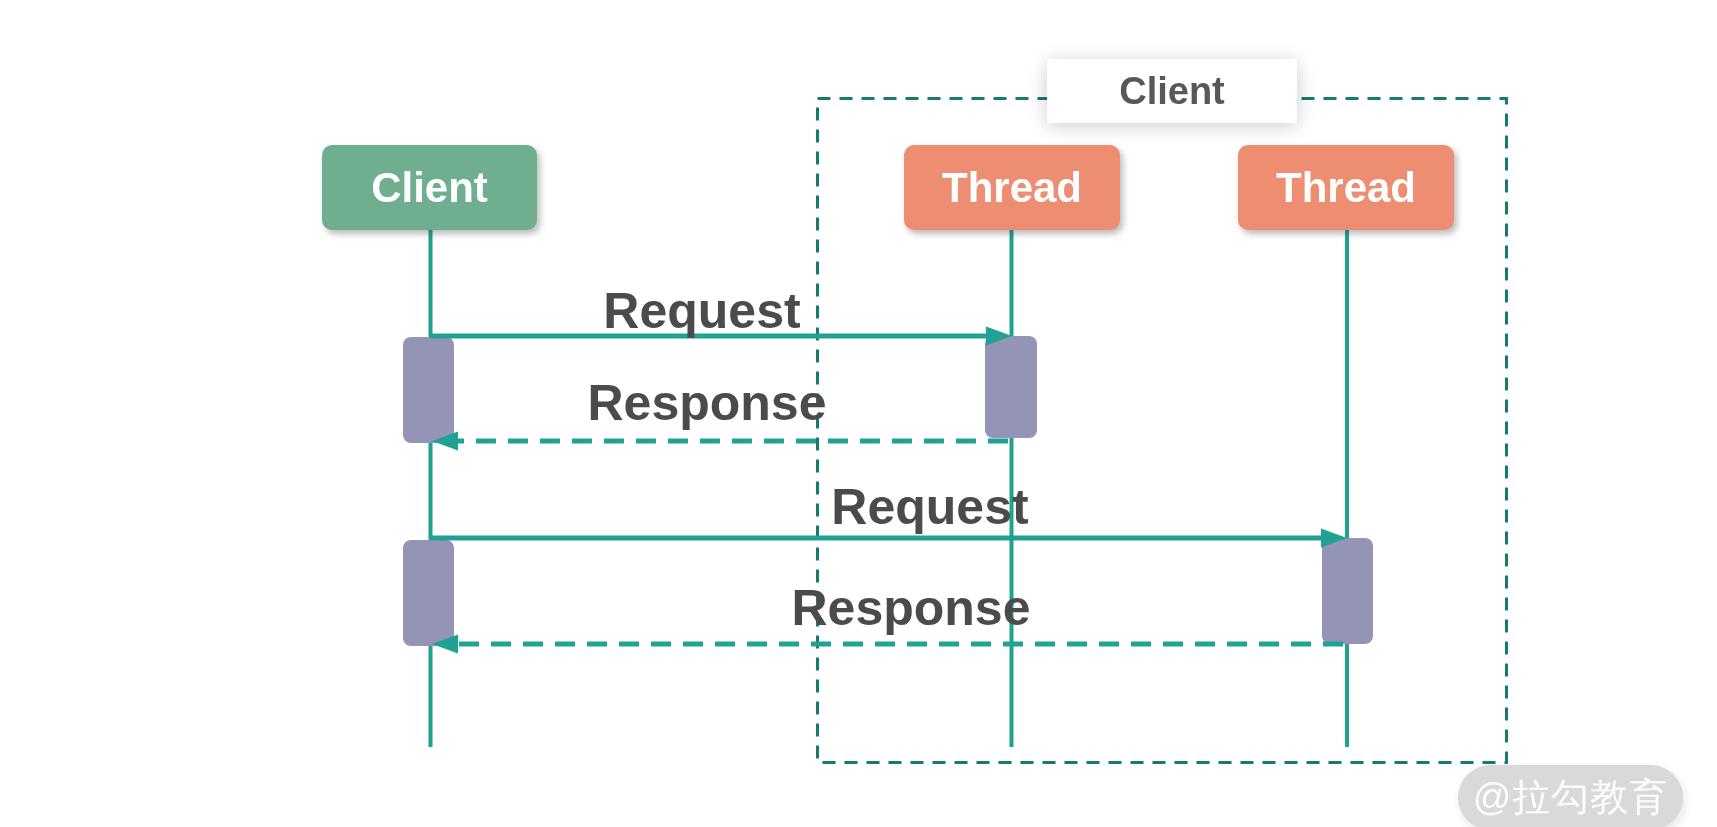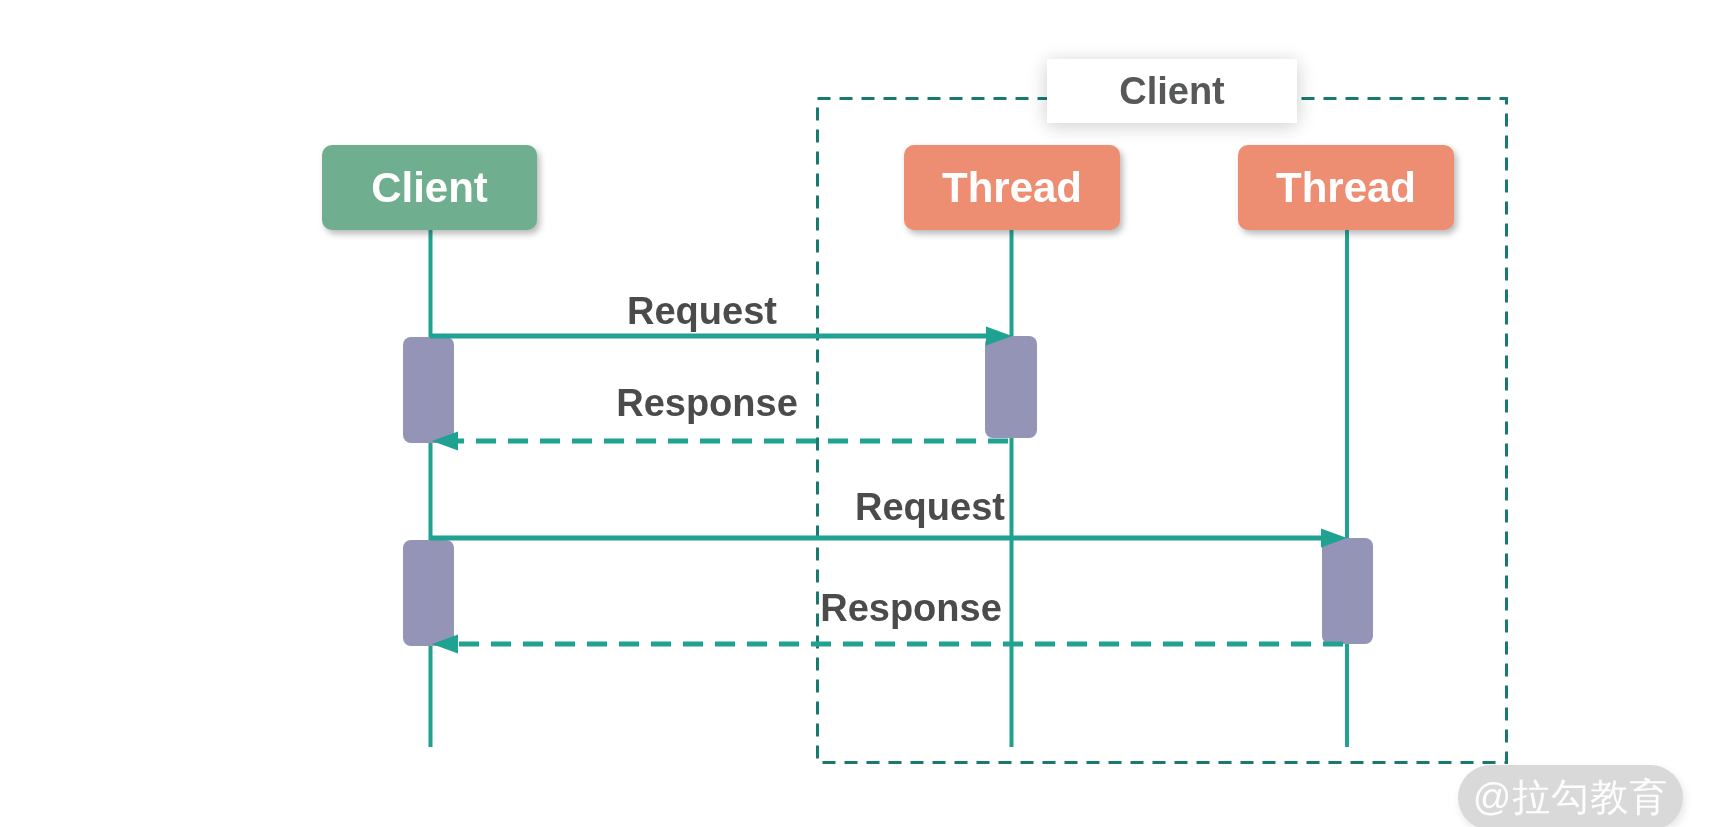--- a/index.html
+++ b/index.html
@@ -42,21 +42,21 @@
     font-size: 38px;
     font-weight: 700;
     text-align: center;
     line-height: 64px;
   }
   
   .msg {
     position: absolute;
     transform: translate(-50%, -50%);
     color: #4b4b4b;
-    font-size: 38px;
+    font-size: 50px;
     font-weight: 600;
     white-space: nowrap;
   }
   .msg.m1 { left: 702px; top: 311px; }
   .msg.m2 { left: 707px; top: 403px; }
   .msg.m3 { left: 930px; top: 507px; }
   .msg.m4 { left: 911px; top: 608px; }
   
   .watermark {
     position: absolute;

